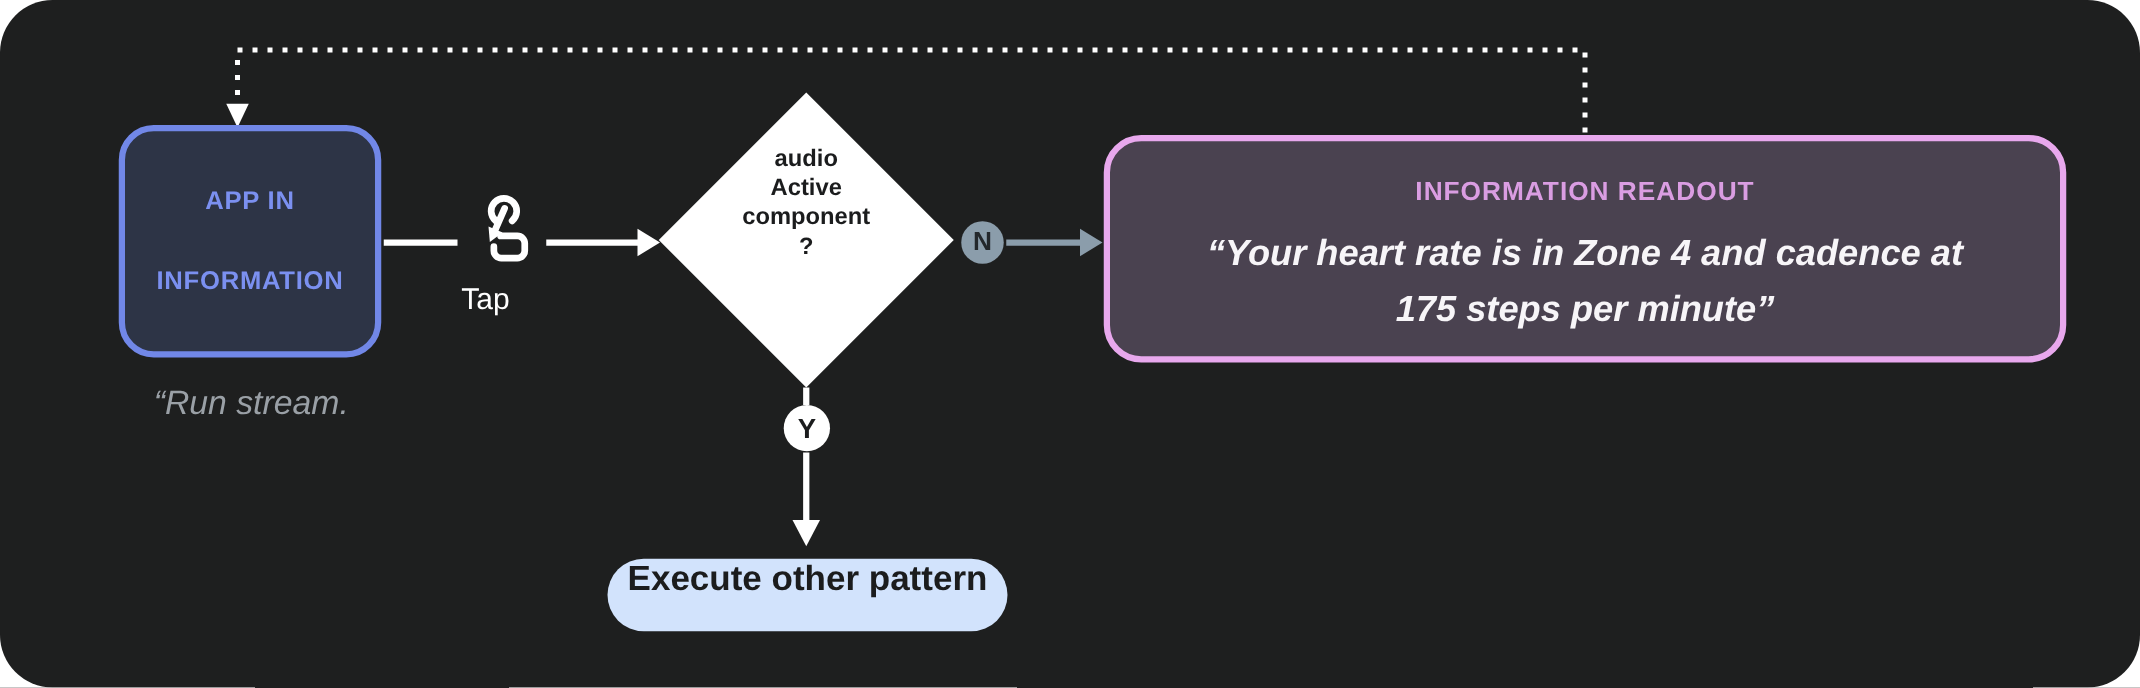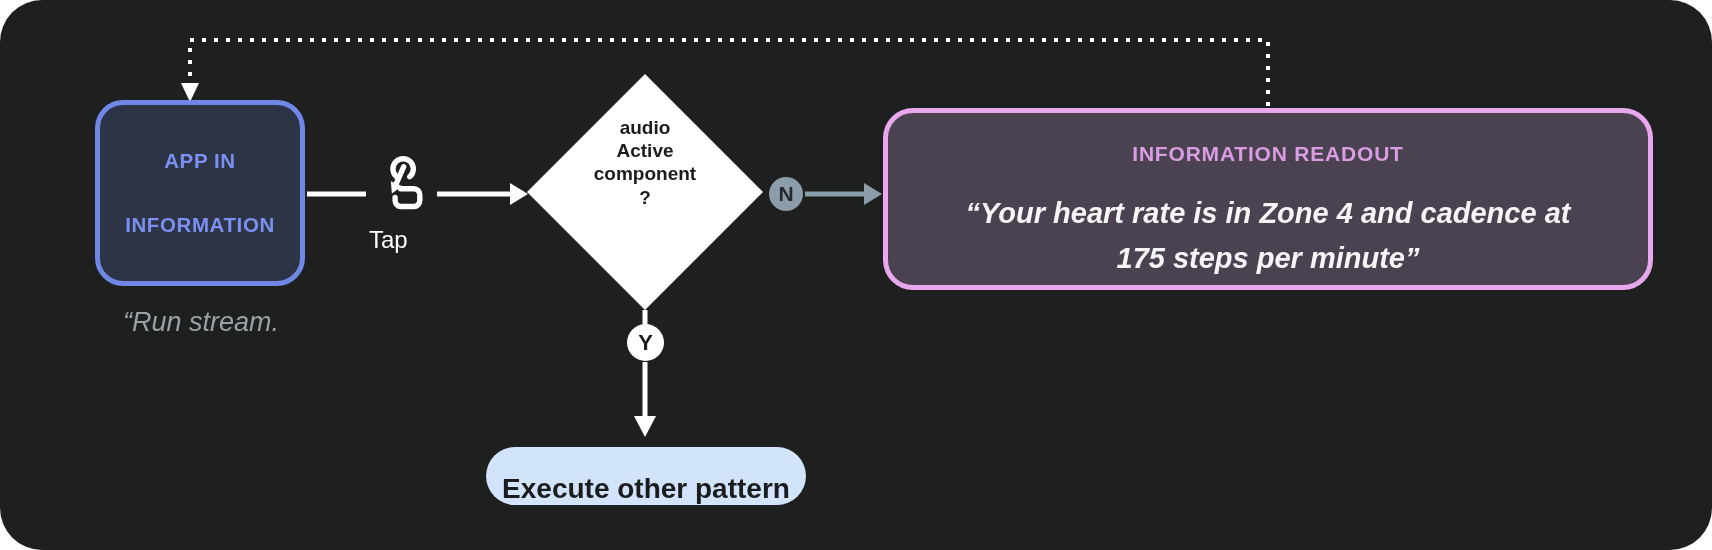--- a/index.html
+++ b/index.html
@@ -122,37 +122,37 @@
     text-align: center;
     padding-top: 29px;
   }
   .readout-title {
     color: #da9de2;
     font-weight: bold;
     font-size: 21px;
     letter-spacing: 0.8px;
   }
   .readout-quote {
-    margin-top: 25px;
+    margin-top: 15px;
     color: #f7f5f8;
     font-weight: bold;
     font-style: italic;
     font-size: 29px;
     line-height: 1.55;
   }
 
   
   .execute-pill {
     position: absolute;
     left: 486px; top: 447px;
     width: 320px; height: 58px;
     background: #d2e3fc;
     border-radius: 29px;
     display: flex;
-    align-items: flex-end;
+    align-items: flex-start;
     justify-content: center;
     color: #1b1c1d;
     font-weight: bold;
     font-size: 28px;
     white-space: nowrap;
   }
 </style>
 </head>
 <body>
 

